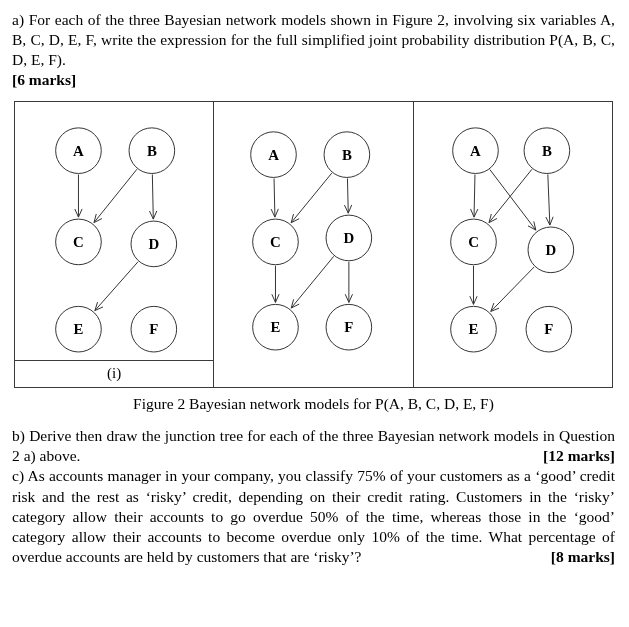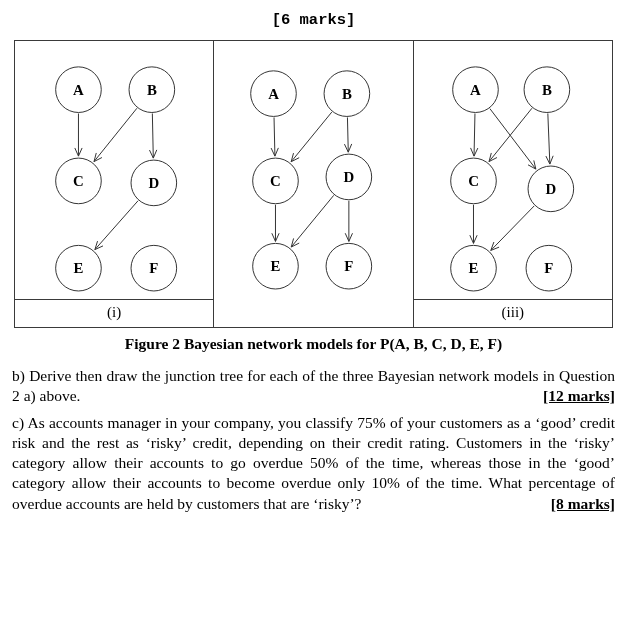--- a/index.html
+++ b/index.html
@@ -10,22 +10,22 @@
     padding: 10px 14px 4px 12px;
     font-family: "Liberation Serif", "DejaVu Serif", serif;
     font-size: 15.5px;
     line-height: 1.3;
     color: #000;
     background: #fff;
     overflow: hidden;
   }
   p { margin: 0; }
   .q { text-align: justify; }
-  .marks { float: right; font-weight: bold; text-decoration: underline; }
-  .marks-line { text-align: center; font-weight: bold; font-family: Liberation Mono, monospace; }
+  .marks { float: right; font-weight: bold; }
+  .marks-line { text-align: left; font-weight: bold; }
   .figure-box {
     display: flex;
     border: 1px solid #3a3a3a;
     margin: 10px 2px 6px 2px;
     background: #fff;
   }
   .panel {
     flex: 1;
     display: flex;
     flex-direction: column;
@@ -35,30 +35,31 @@
   .panel:last-child { border-right: none; }
   .panel svg { display: block; width: 100%; height: 258px; }
   .panel-label {
     border-top: 1px solid #3a3a3a;
     text-align: center;
     padding: 3px 0 4px 0;
     font-size: 15px;
   }
   .caption {
     text-align: center;
-    font-weight: bold;
+    font-weight: normal;
     margin: 4px 0 12px 0;
   }
-  .qb { margin-bottom: 7px; }
+  .qb { margin-bottom: 0; }
 </style>
 </head>
 <body>
 
 <div class="page">
 
+  <p class="q">a) For each of the three Bayesian network models shown in Figure 2, involving six variables A, B, C, D, E, F,  write the expression for the full simplified joint probability distribution P(A, B, C, D, E, F).</p>
   <div class="marks-line">[6 marks]</div>
 
   <div class="figure-box">
     <div class="panel">
       <svg viewBox="0 0 200 258">
           <g stroke="#333333" stroke-width="1" fill="none">
             <line x1="64" y1="72" x2="64" y2="115"></line>
             <line x1="67.66984407753613" y1="106.78219953718923" x2="64" y2="115"></line>
             <line x1="60.33015592246387" y1="106.78219953718923" x2="64" y2="115"></line>
           </g>
@@ -212,21 +213,20 @@
           </g>
           <g>
             <circle cx="60" cy="228" r="23" fill="#fff" stroke="#333333" stroke-width="1"></circle>
             <text x="60" y="233" text-anchor="middle" font-size="15" font-weight="bold" font-family="Liberation Serif, DejaVu Serif, serif" fill="#000000">E</text>
           </g>
           <g>
             <circle cx="136" cy="228" r="23" fill="#fff" stroke="#333333" stroke-width="1"></circle>
             <text x="136" y="233" text-anchor="middle" font-size="15" font-weight="bold" font-family="Liberation Serif, DejaVu Serif, serif" fill="#000000">F</text>
           </g>
         </svg>
-      <div class="panel-label">(iii)</div>
     </div>
   </div>
 
   <p class="caption">Figure 2 Bayesian network models for P(A, B, C, D, E, F)</p>
 
   <p class="q qb">
     <span>b) Derive then draw the junction tree for each of the three Bayesian network models in Question 2 a) above.</span>
     <span class="marks">[12 marks]</span>
   </p>
 

